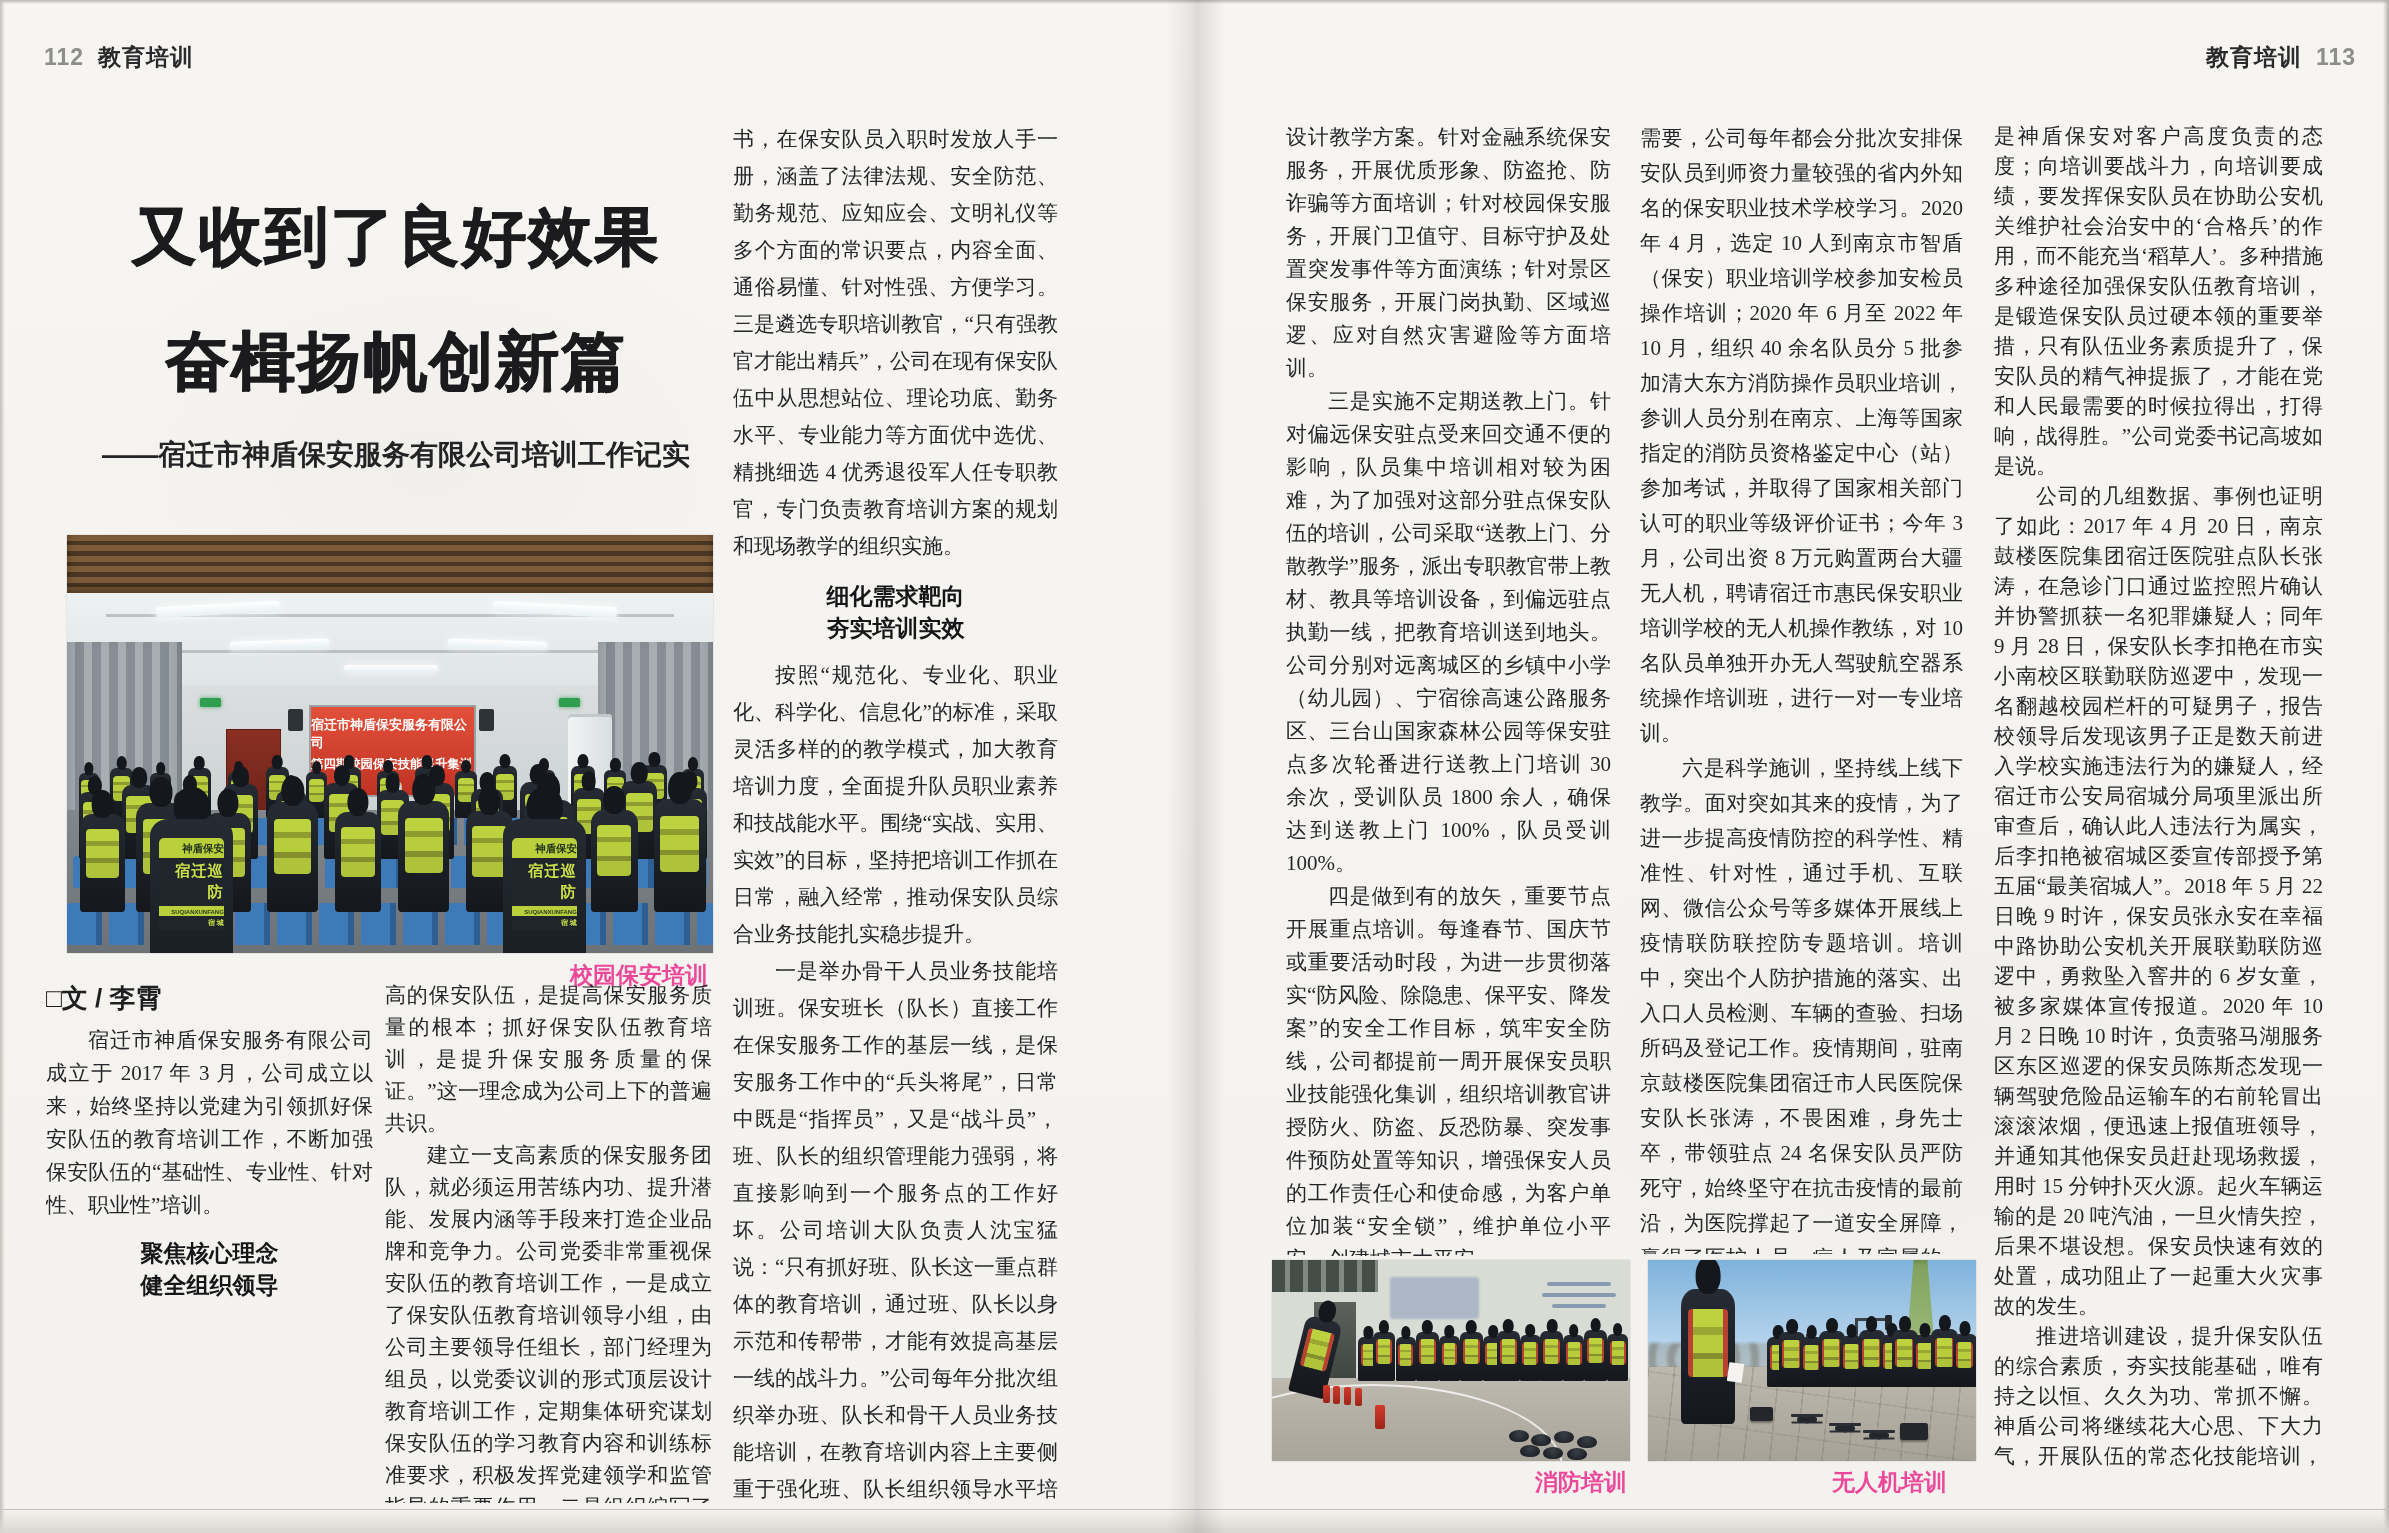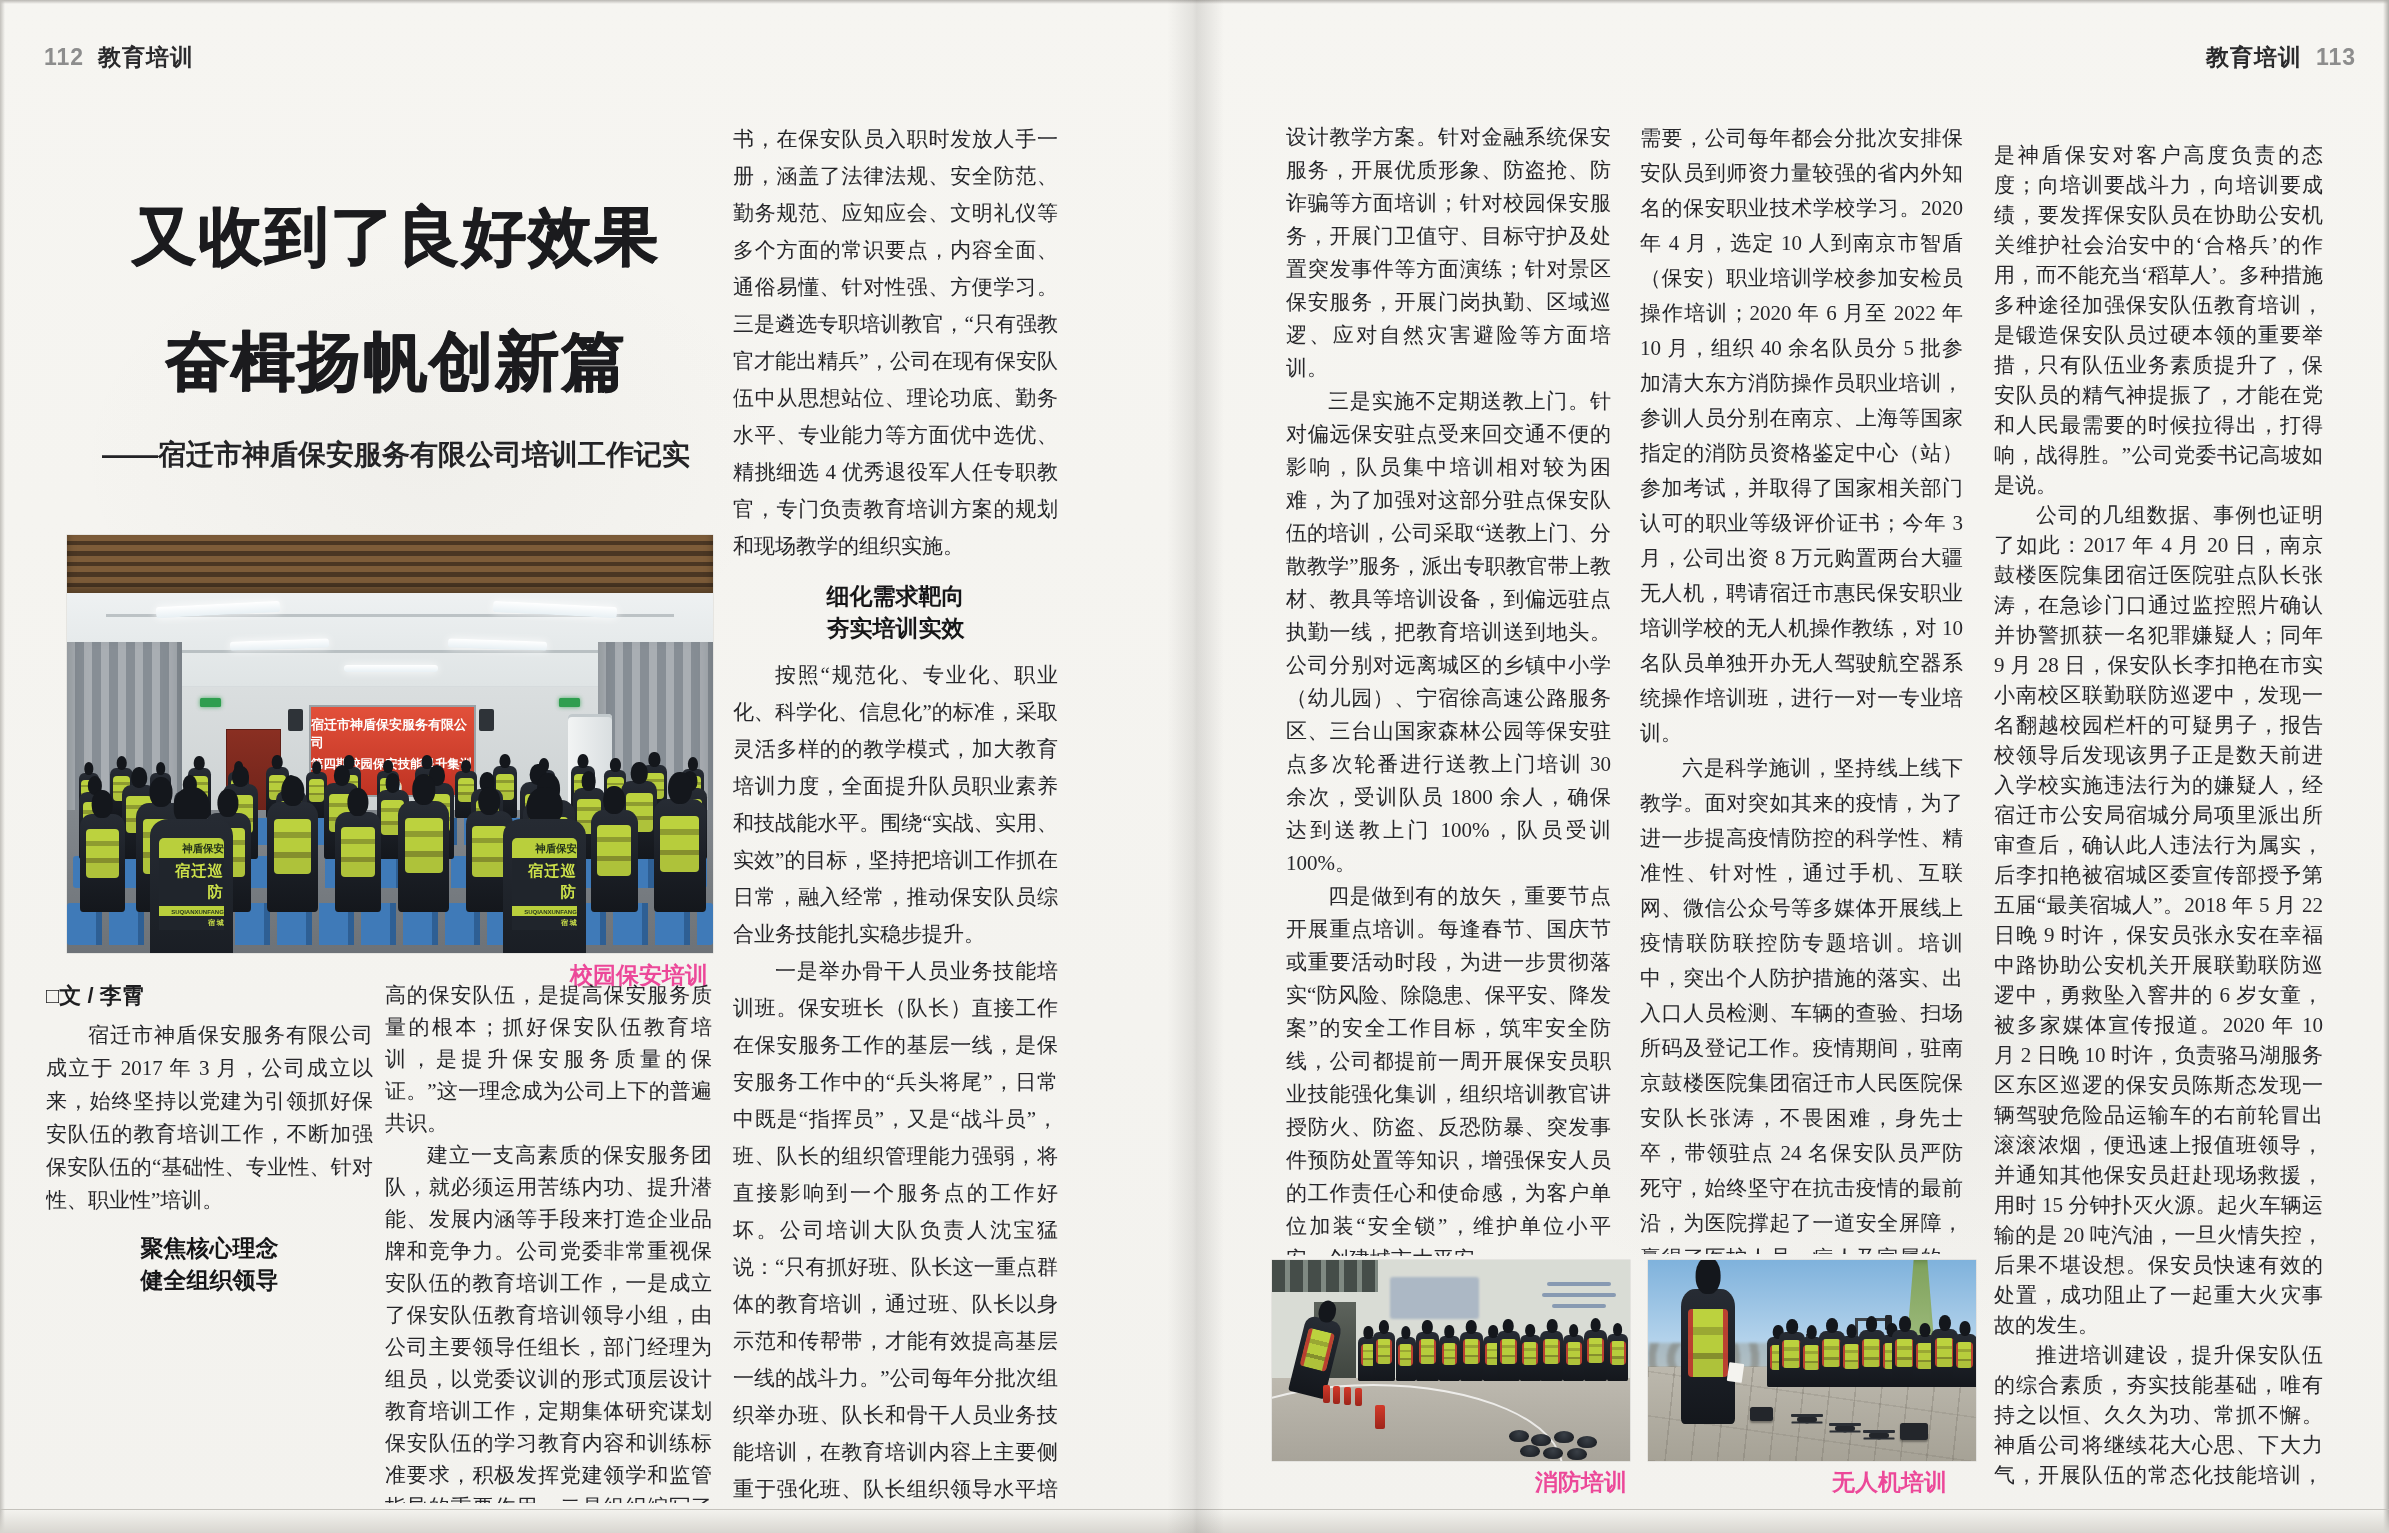--- a/index.html
+++ b/index.html
@@ -33,21 +33,21 @@
     font-weight:900;font-size:64px;line-height:125px;letter-spacing:2px;color:#1b1b1e;
     font-family:"Liberation Serif","DejaVu Serif",serif;
     text-shadow:1px 0 0 #1b1b1e,0 0.5px 0 #1b1b1e;}
   .subtitle{left:74px;top:436px;width:644px;text-align:center;
     font-family:"Liberation Sans","DejaVu Sans",sans-serif;font-weight:bold;font-size:28px;color:#232326;}
 
   
   .col{position:absolute;overflow:hidden;}
   .body{margin:0;font-size:21px;text-align:justify;line-height:var(--lh,36px);color:#26262a;}
   .ind{text-indent:2em;}
-  .byline{font-family:"Liberation Sans","DejaVu Sans",sans-serif;font-weight:bold;font-size:22px;color:#1e1e20;margin:2px 0 8px 0;}
+  .byline{font-family:"Liberation Sans","DejaVu Sans",sans-serif;font-weight:bold;font-size:26px;color:#1e1e20;margin:2px 0 8px 0;}
   .subhead{font-family:"Liberation Sans","DejaVu Sans",sans-serif;font-weight:bold;font-size:23px;line-height:32px;
     color:#161618;text-align:center;margin:15px 0 13px 0;}
 
   
   .caption{font-family:"Liberation Sans","DejaVu Sans",sans-serif;font-weight:bold;font-size:23px;color:#ec4899;text-align:right;}
 
   
   .photo{position:absolute;overflow:hidden;box-shadow:0 0 0 0.5px rgba(0,0,0,0.12);}
   .guard{position:absolute;bottom:0;background:linear-gradient(180deg,#272c34 0%,#1b1f26 55%,#141judg7 100%);}
   .guard{background:linear-gradient(180deg,#272c34 0%,#1b1f26 55%,#14171c 100%);border-radius:26% 26% 7% 7%/13% 13% 4% 4%;}
@@ -286,21 +286,21 @@
   <p class="body ind">四是做到有的放矢，重要节点开展重点培训。每逢春节、国庆节或重要活动时段，为进一步贯彻落实“防风险、除隐患、保平安、降发案”的安全工作目标，筑牢安全防线，公司都提前一周开展保安员职业技能强化集训，组织培训教官讲授防火、防盗、反恐防暴、突发事件预防处置等知识，增强保安人员的工作责任心和使命感，为客户单位加装“安全锁”，维护单位小平安，创建城市大平安。</p>
   <p class="body ind">五是利用优质教育教学资源，采取“走出去、请进来”培训。针对一些保安技术岗位需要技术型人才，根据实际</p>
 </div>
 
 <div class="col" style="left:1640px;top:121px;width:323px;height:1133px;--lh:35px;">
   <p class="body">需要，公司每年都会分批次安排保安队员到师资力量较强的省内外知名的保安职业技术学校学习。2020 年 4 月，选定 10 人到南京市智盾（保安）职业培训学校参加安检员操作培训；2020 年 6 月至 2022 年 10 月，组织 40 余名队员分 5 批参加清大东方消防操作员职业培训，参训人员分别在南京、上海等国家指定的消防员资格鉴定中心（站）参加考试，并取得了国家相关部门认可的职业等级评价证书；今年 3 月，公司出资 8 万元购置两台大疆无人机，聘请宿迁市惠民保安职业培训学校的无人机操作教练，对 10 名队员单独开办无人驾驶航空器系统操作培训班，进行一对一专业培训。</p>
   <p class="body ind">六是科学施训，坚持线上线下教学。面对突如其来的疫情，为了进一步提高疫情防控的科学性、精准性、针对性，通过手机、互联网、微信公众号等多媒体开展线上疫情联防联控防专题培训。培训中，突出个人防护措施的落实、出入口人员检测、车辆的查验、扫场所码及登记工作。疫情期间，驻南京鼓楼医院集团宿迁市人民医院保安队长张涛，不畏困难，身先士卒，带领驻点 24 名保安队员严防死守，始终坚守在抗击疫情的最前沿，为医院撑起了一道安全屏障，赢得了医护人员、病人及家属的一致好评。</p>
 
 </div>
 
-<div class="col" style="left:1994px;top:121px;width:329px;height:1347px;margin-top:19px;--lh:30px;">
+<div class="col" style="left:1994px;top:121px;width:329px;height:1347px;--lh:30px;">
   <p class="body">是神盾保安对客户高度负责的态度；向培训要战斗力，向培训要成绩，要发挥保安队员在协助公安机关维护社会治安中的‘合格兵’的作用，而不能充当‘稻草人’。多种措施多种途径加强保安队伍教育培训，是锻造保安队员过硬本领的重要举措，只有队伍业务素质提升了，保安队员的精气神提振了，才能在党和人民最需要的时候拉得出，打得响，战得胜。”公司党委书记高坡如是说。</p>
   <p class="body ind">公司的几组数据、事例也证明了如此：2017 年 4 月 20 日，南京鼓楼医院集团宿迁医院驻点队长张涛，在急诊门口通过监控照片确认并协警抓获一名犯罪嫌疑人；同年 9 月 28 日，保安队长李扣艳在市实小南校区联勤联防巡逻中，发现一名翻越校园栏杆的可疑男子，报告校领导后发现该男子正是数天前进入学校实施违法行为的嫌疑人，经宿迁市公安局宿城分局项里派出所审查后，确认此人违法行为属实，后李扣艳被宿城区委宣传部授予第五届“最美宿城人”。2018 年 5 月 22 日晚 9 时许，保安员张永安在幸福中路协助公安机关开展联勤联防巡逻中，勇救坠入窨井的 6 岁女童，被多家媒体宣传报道。2020 年 10 月 2 日晚 10 时许，负责骆马湖服务区东区巡逻的保安员陈斯态发现一辆驾驶危险品运输车的右前轮冒出滚滚浓烟，便迅速上报值班领导，并通知其他保安员赶赴现场救援，用时 15 分钟扑灭火源。起火车辆运输的是 20 吨汽油，一旦火情失控，后果不堪设想。保安员快速有效的处置，成功阻止了一起重大火灾事故的发生。</p>
   <p class="body ind">
     <span>推进培训建设，提升保安队伍的综合素质，夯实技能基础，唯有持之以恒、久久为功、常抓不懈。神盾公司将继续花大心思、下大力气，开展队伍的常态化技能培训，着力提升保安队伍的各类技能水平，塑造良好队伍形象，树立保安品牌根基，展现神盾保安风采。</span>
   </p>
 
 </div>
 
 <div class="photo p2">
   <div class="p2-win"></div>

